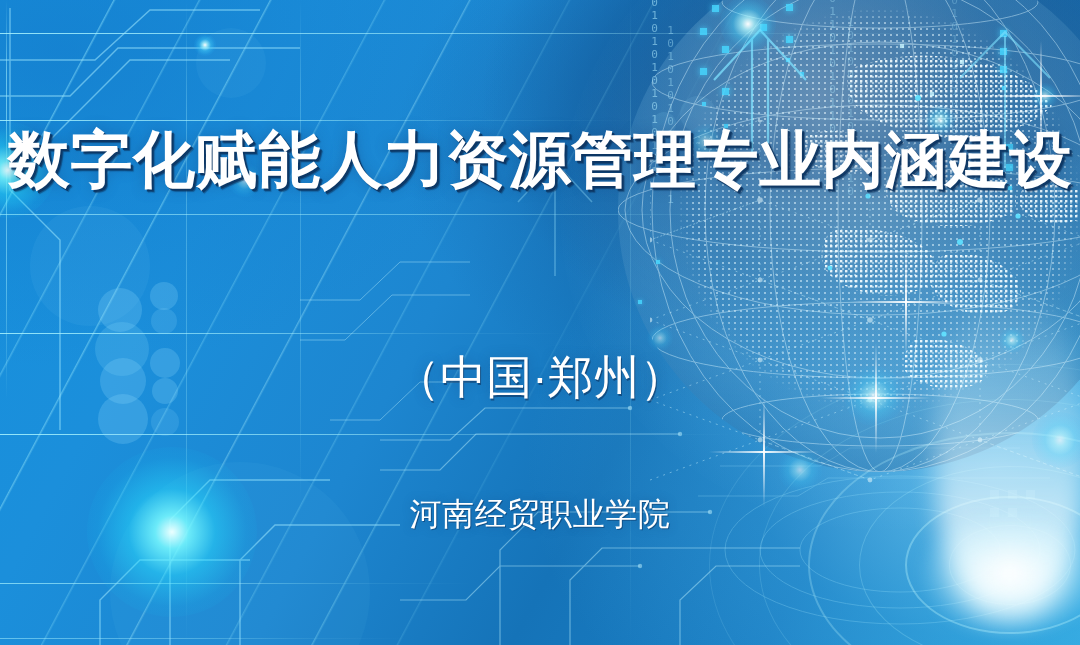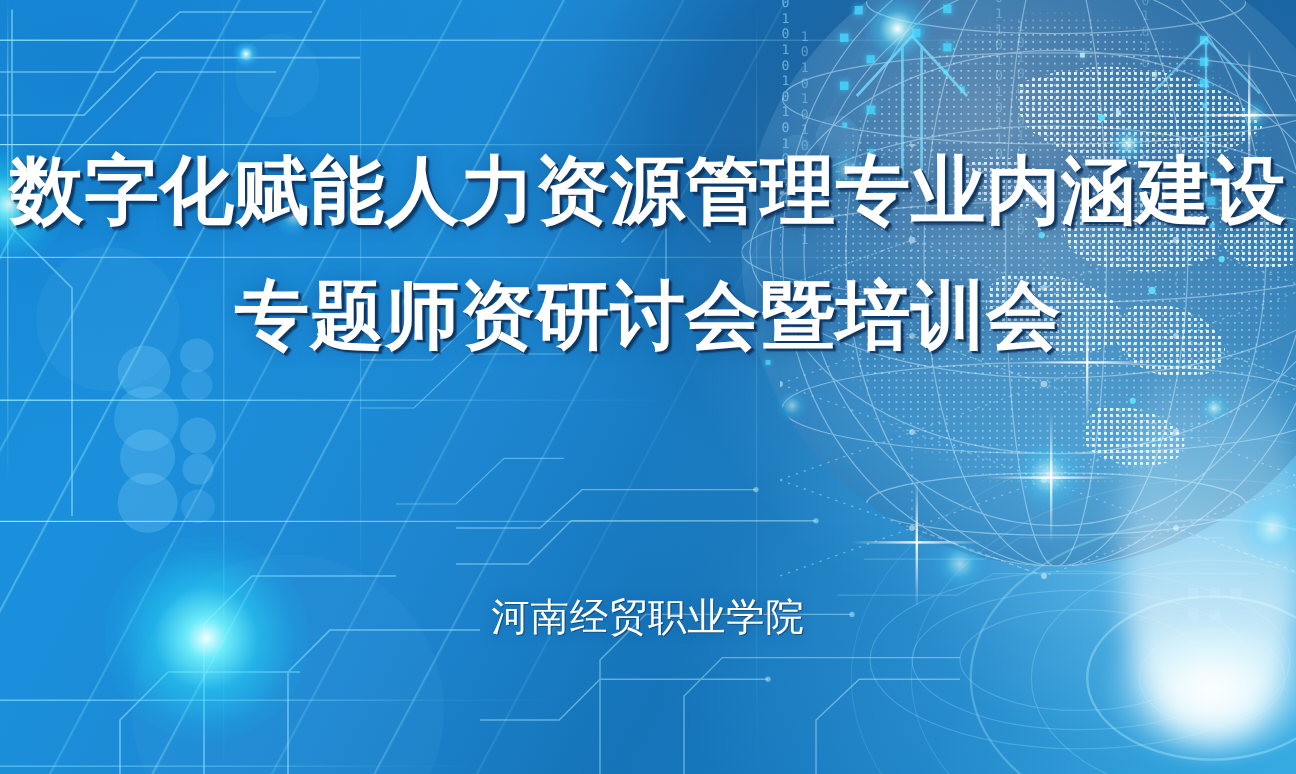--- a/index.html
+++ b/index.html
@@ -559,17 +559,17 @@
     <div class="sparkle" style="left:764px; top:452px;"></div>
     <div class="sparkle" style="left:906px; top:302px;"></div>
   </div>
   <style>
     .sparkle::before { width: 110px; height: 2px; }
     .sparkle::after  { width: 2px;  height: 110px; }
   </style>
 
   <div class="content">
     <div class="title-line" id="title-1">数字化赋能人力资源管理专业内涵建设</div>
-    <div class="title-line" id="title-2">专题师资研讨会暨培训会</div>
+    <div id="subtitle">（中国·郑州）</div>
     <div class="org-line" id="org-1">河南经贸职业学院</div>
   </div>
 
 </div>
 
 </body></html>

